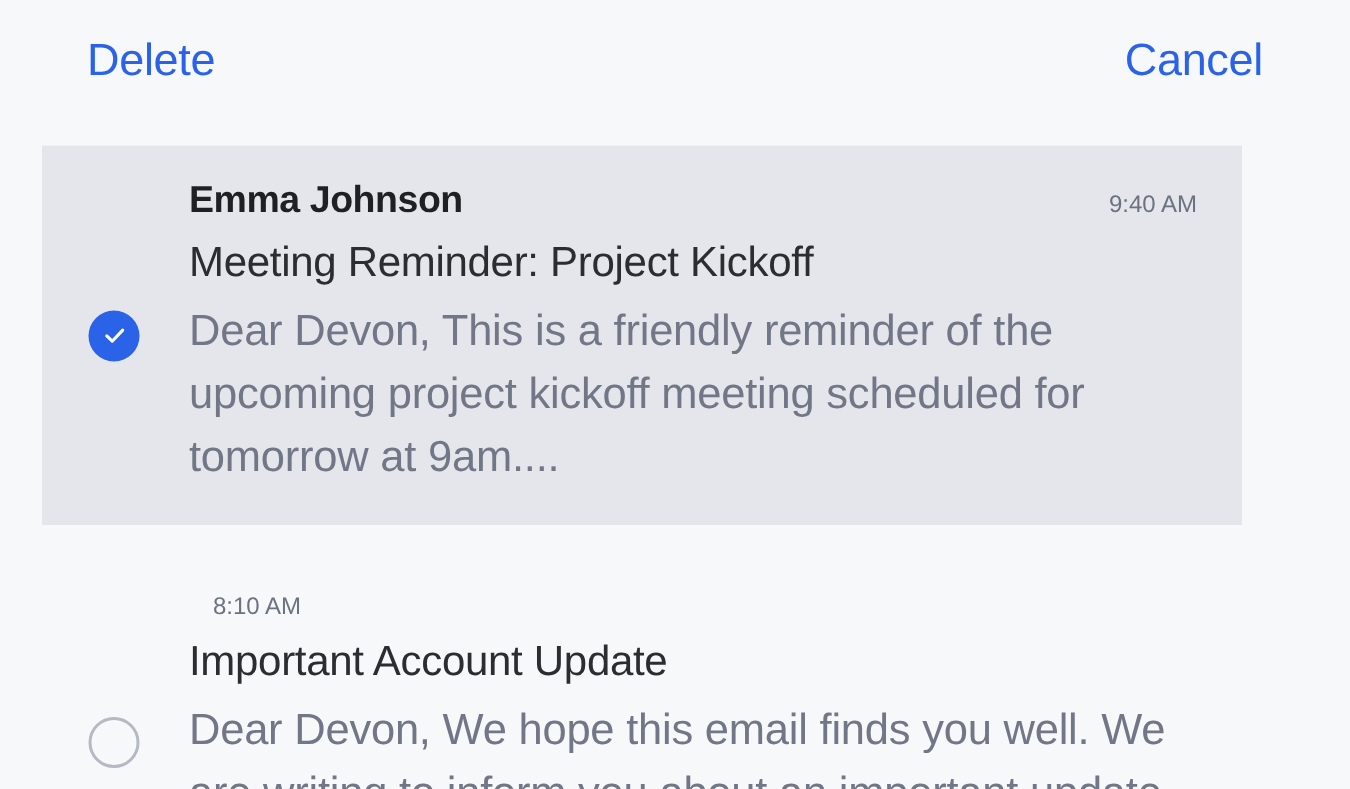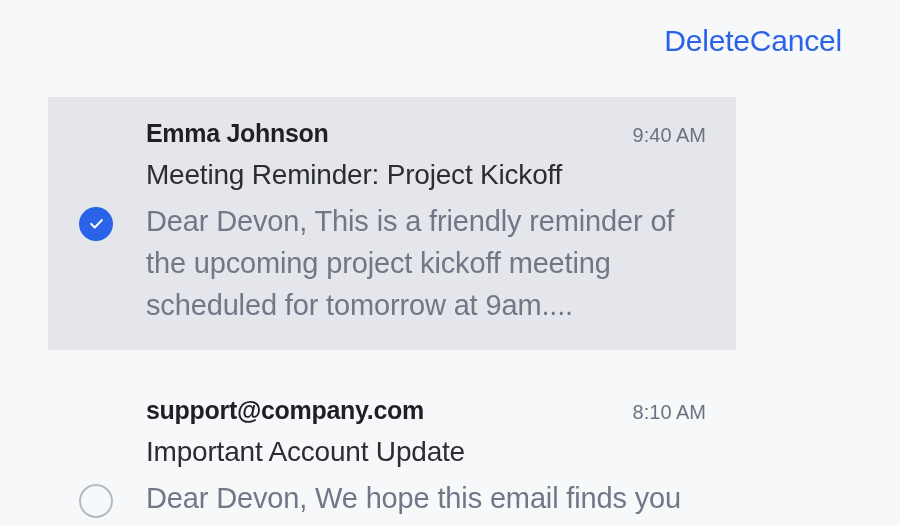--- a/index.html
+++ b/index.html
@@ -16,24 +16,24 @@
   }
 
   
   .action-bar {
     position: absolute;
     top: 0;
     left: 0;
     width: 900px;
     height: 82px;
     box-sizing: border-box;
-    padding: 0 64px 0 36px;
+    padding: 0 64px 0 58px;
     display: flex;
     align-items: center;
-    justify-content: flex-end;
+    justify-content: space-between;
   }
   .action-btn {
     background: none;
     border: none;
     padding: 0;
     margin: 0;
     font-family: "Liberation Sans", sans-serif;
     font-size: 30px;
     line-height: 1;
     letter-spacing: -0.2px;
@@ -48,22 +48,22 @@
   
   .email-list {
     position: absolute;
     top: 97px;
     left: 0;
     width: 900px;
   }
   .email-row {
     position: relative;
     box-sizing: border-box;
-    width: 688px;
-    margin-left: 48px;
+    width: 800px;
+    margin-left: 28px;
     padding: 22px 30px 24px 98px;
     display: block;
     cursor: pointer;
   }
   .email-row.selected {
     background: #e4e6eb;
   }
 
   
   .select-control {
@@ -100,21 +100,21 @@
     justify-content: space-between;
   }
   .sender {
     font-size: 25px;
     font-weight: bold;
     color: #1f2024;
     letter-spacing: -0.3px;
     white-space: nowrap;
   }
   .time {
-    font-size: 20px;
+    font-size: 16px;
     color: #6b7280;
     white-space: nowrap;
     padding-left: 16px;
   }
   .subject {
     margin-top: 11px;
     font-size: 28px;
     color: #2b2d31;
     letter-spacing: -0.2px;
     white-space: nowrap;
@@ -162,21 +162,20 @@
     </div>
     <div class="subject">Meeting Reminder: Project Kickoff</div>
     <div class="preview">Dear Devon, This is a friendly reminder of the upcoming project kickoff meeting scheduled for tomorrow at 9am....</div>
   </div>
 
   <div class="row-gap"></div>
 
   <div class="email-row">
     <div class="select-control unchecked"></div>
     <div class="row-head">
-      <span class="sender">support@company.com</span>
       <span class="time">8:10 AM</span>
     </div>
     <div class="subject">Important Account Update</div>
     <div class="preview">Dear Devon, We hope this email finds you well. We are writing to inform you about an important update regardi...</div>
   </div>
 
   <hr class="list-divider">
 
 </div>
 

